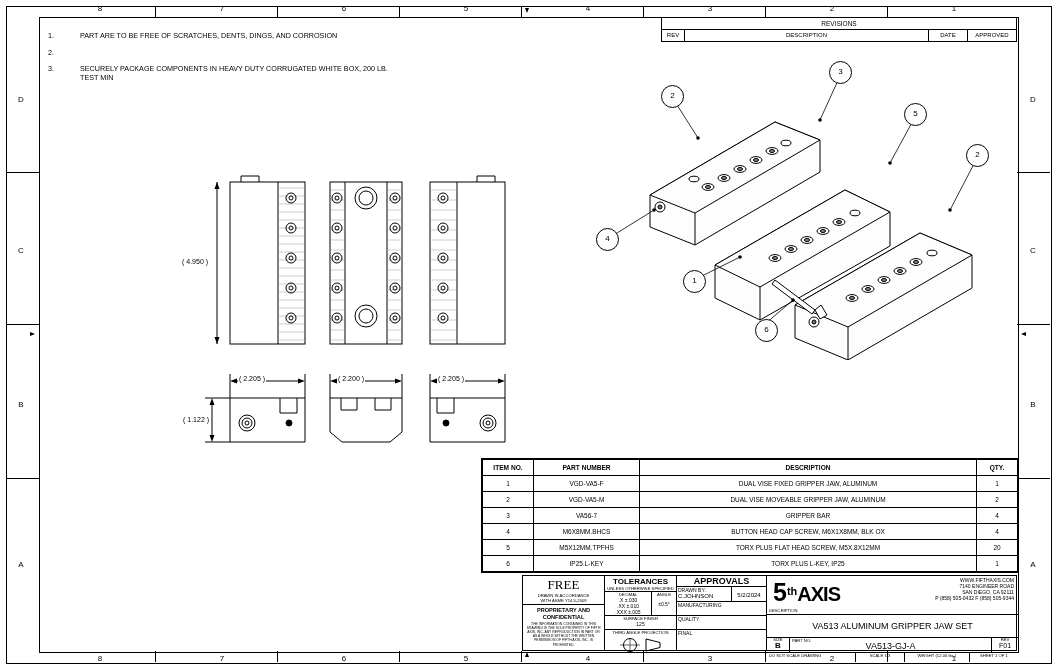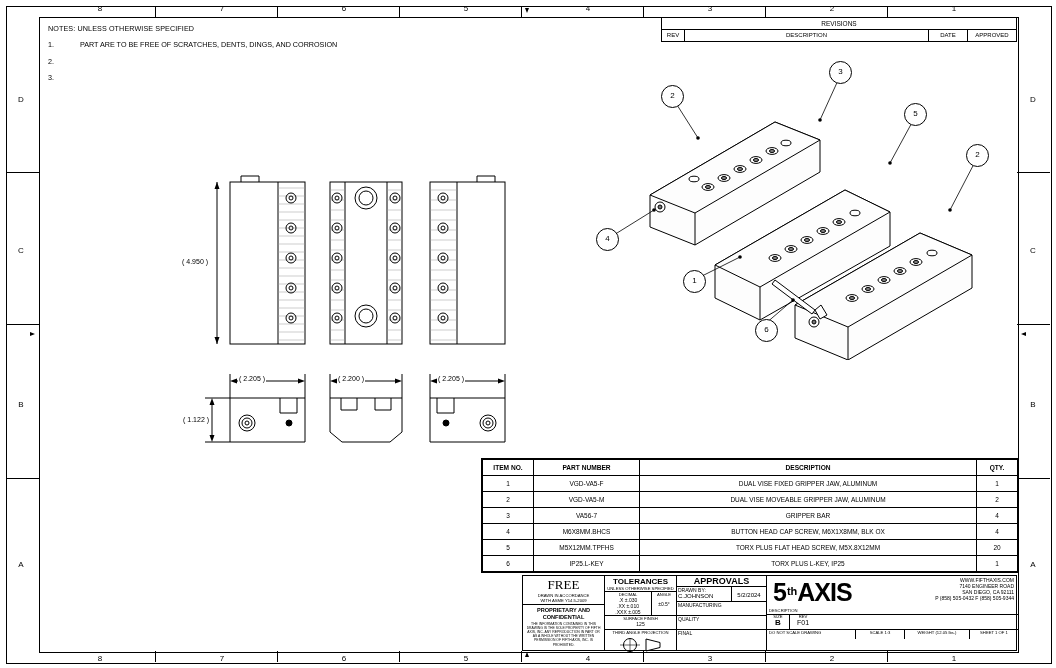--- a/index.html
+++ b/index.html
@@ -45,21 +45,21 @@
   .c-desc{}
   .c-qty{width:38px;}
 
   
   .titleblock{position:absolute;left:522px;top:575px;width:495px;height:76px;border:1px solid #000;box-sizing:border-box;}
   .tb-cell{position:absolute;box-sizing:border-box;border-right:1px solid #000;height:100%;}
   .tiny{font-size:4.2px;line-height:1.22;}
   .tiny5{font-size:5px;}
   .tiny6{font-size:6px;}
 
-  .logo-axis{font-size:25px;font-weight:bold;letter-spacing:-1px;font-family:"Liberation Sans",sans-serif;text-align:right;}
+  .logo-axis{font-size:20px;font-weight:bold;letter-spacing:-1px;font-family:"Liberation Sans",sans-serif;text-align:right;}
   .logo-5{font-size:25px;font-weight:bold;}
   .logo-th{font-size:11px;font-weight:bold;vertical-align:super;}
 
   
   .dimtext{position:absolute;font-size:7px;}
   .arrowL,.arrowR{position:absolute;width:0;height:0;border-top:2.5px solid transparent;border-bottom:2.5px solid transparent;}
   .arrowL{border-right:5px solid #000;}
   .arrowR{border-left:5px solid #000;}
   .arrowU{position:absolute;width:0;height:0;border-left:2.5px solid transparent;border-right:2.5px solid transparent;border-bottom:5px solid #000;}
   .arrowD{position:absolute;width:0;height:0;border-left:2.5px solid transparent;border-right:2.5px solid transparent;border-top:5px solid #000;}
@@ -129,30 +129,30 @@
     <div class="zonetick" style="left:1017px;top:324px;width:33px;height:1px;"></div>
     <div class="zonetick" style="left:1017px;top:478px;width:33px;height:1px;"></div>
   </div>
 
   <div class="arrowR" style="left:30px;top:332px;"></div>
   <div class="arrowL" style="left:1021px;top:332px;"></div>
   <div class="arrowD" style="left:525px;top:8px;"></div>
   <div class="arrowU" style="left:525px;top:652px;"></div>
 
   <div class="notes">
-    <div class="notes-title">NOTES: UNLESS OTHERWISE SPECIFIED</div>
     <div class="note-row">
       <div class="note-num">1.</div>
       <div class="note-txt">PART ARE TO BE FREE OF SCRATCHES, DENTS, DINGS, AND CORROSION</div>
     </div>
     <div class="note-row">
       <div class="note-num">2.</div>
     </div>
     <div class="note-row">
       <div class="note-num">3.</div>
+      <div class="note-txt" style="width:320px;">SECURELY PACKAGE COMPONENTS IN HEAVY DUTY CORRUGATED WHITE BOX, 200 LB. TEST MIN</div>
     </div>
   </div>
 
   <div class="revblock">
     <div class="rev-title">REVISIONS</div>
     <div class="rev-head">
       <div class="rh-rev">REV</div>
       <div class="rh-desc">DESCRIPTION</div>
       <div class="rh-date">DATE</div>
       <div class="rh-appr">APPROVED</div>
@@ -558,24 +558,31 @@
           <span class="logo-5">5</span><span class="logo-th">th</span><span class="logo-axis">AXIS</span>
         </div>
         <div style="position:absolute;right:4px;top:1px;text-align:right;">
           <div class="tiny5">WWW.FIFTHAXIS.COM</div>
           <div class="tiny5">7140 ENGINEER ROAD</div>
           <div class="tiny5">SAN DIEGO, CA 92111</div>
           <div class="tiny5">P (858) 505-0432  F (858) 505-9344</div>
         </div>
         <div class="tiny" style="position:absolute;left:2px;bottom:1px;">DESCRIPTION</div>
       </div>
+      <div style="height:22px;border-bottom:1px solid #000;display:flex;align-items:center;justify-content:center;">
+        <span style="font-size:9px;">VA513 ALUMINUM GRIPPER JAW SET</span>
+      </div>
       <div style="display:flex;height:14px;">
         <div style="width:22px;border-right:1px solid #000;text-align:center;">
           <div class="tiny" style="line-height:1;">SIZE</div>
           <div style="font-size:8px;font-weight:bold;line-height:1;">B</div>
+        </div>
+        <div style="flex:1;border-right:1px solid #000;position:relative;">
+          <div class="tiny" style="position:absolute;left:2px;top:0;">PART NO.</div>
+          <div style="text-align:center;font-size:9px;margin-top:3px;">VA513-GJ-A</div>
         </div>
         <div style="width:26px;text-align:center;">
           <div class="tiny" style="line-height:1;">REV</div>
           <div style="font-size:7px;line-height:1.2;">F01</div>
         </div>
       </div>
       <div style="display:flex;height:9px;border-top:1px solid #000;">
         <div class="tiny" style="width:86px;border-right:1px solid #000;padding-left:2px;">DO NOT SCALE DRAWING</div>
         <div class="tiny" style="width:48px;border-right:1px solid #000;text-align:center;">SCALE 1:3</div>
         <div class="tiny" style="flex:1;border-right:1px solid #000;text-align:center;">WEIGHT (12.05 lbs.)</div>

